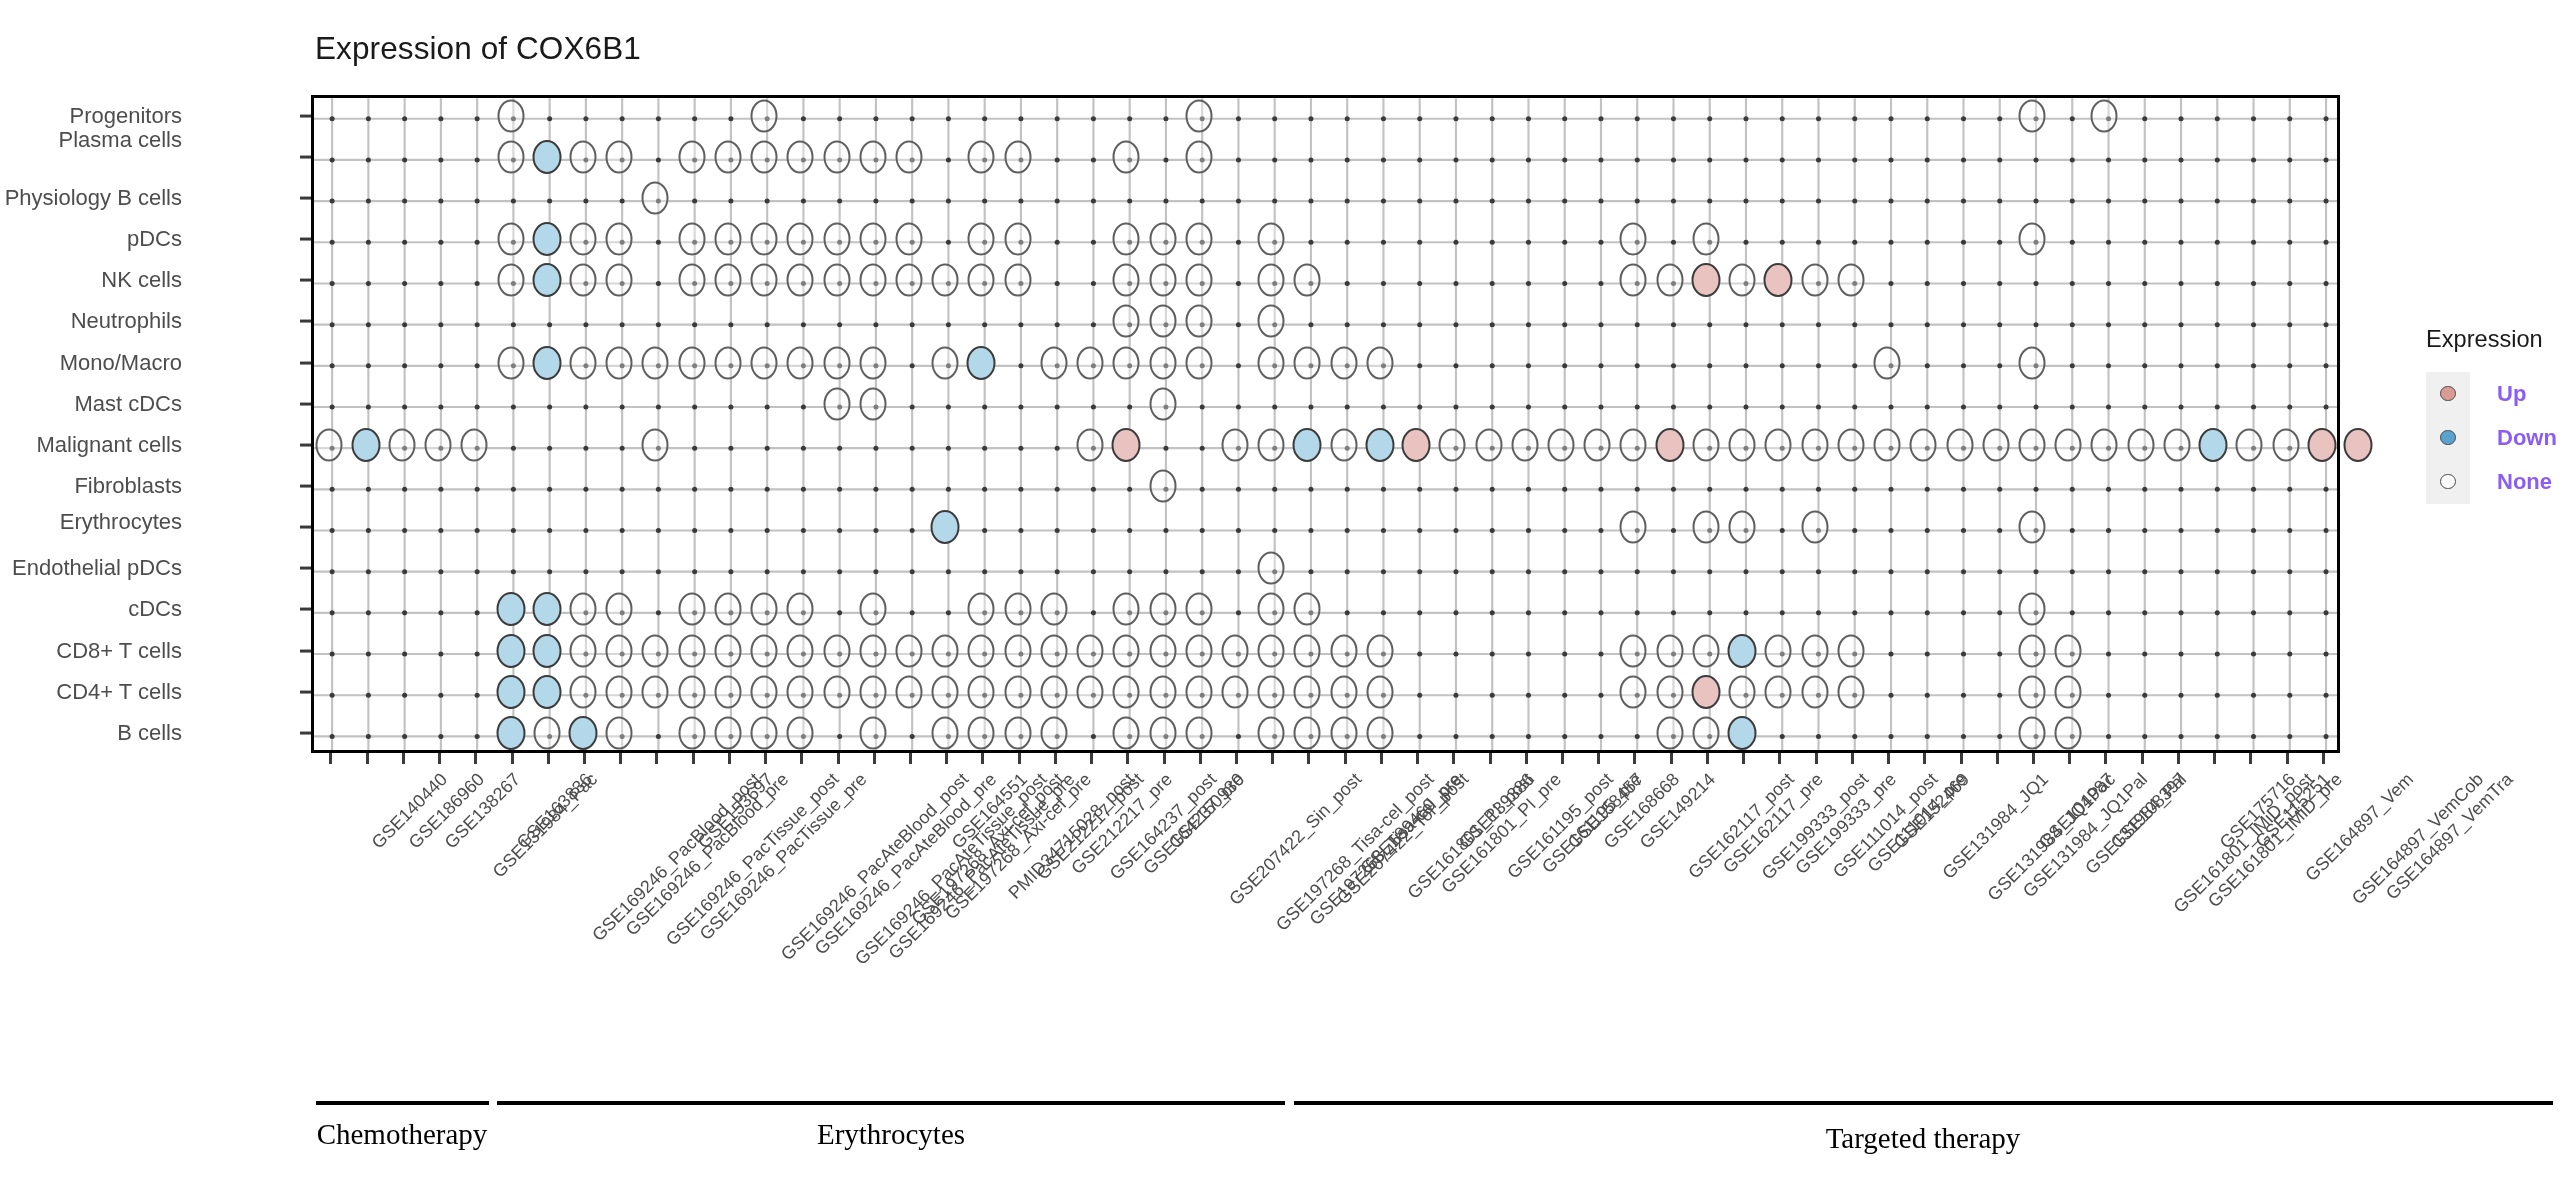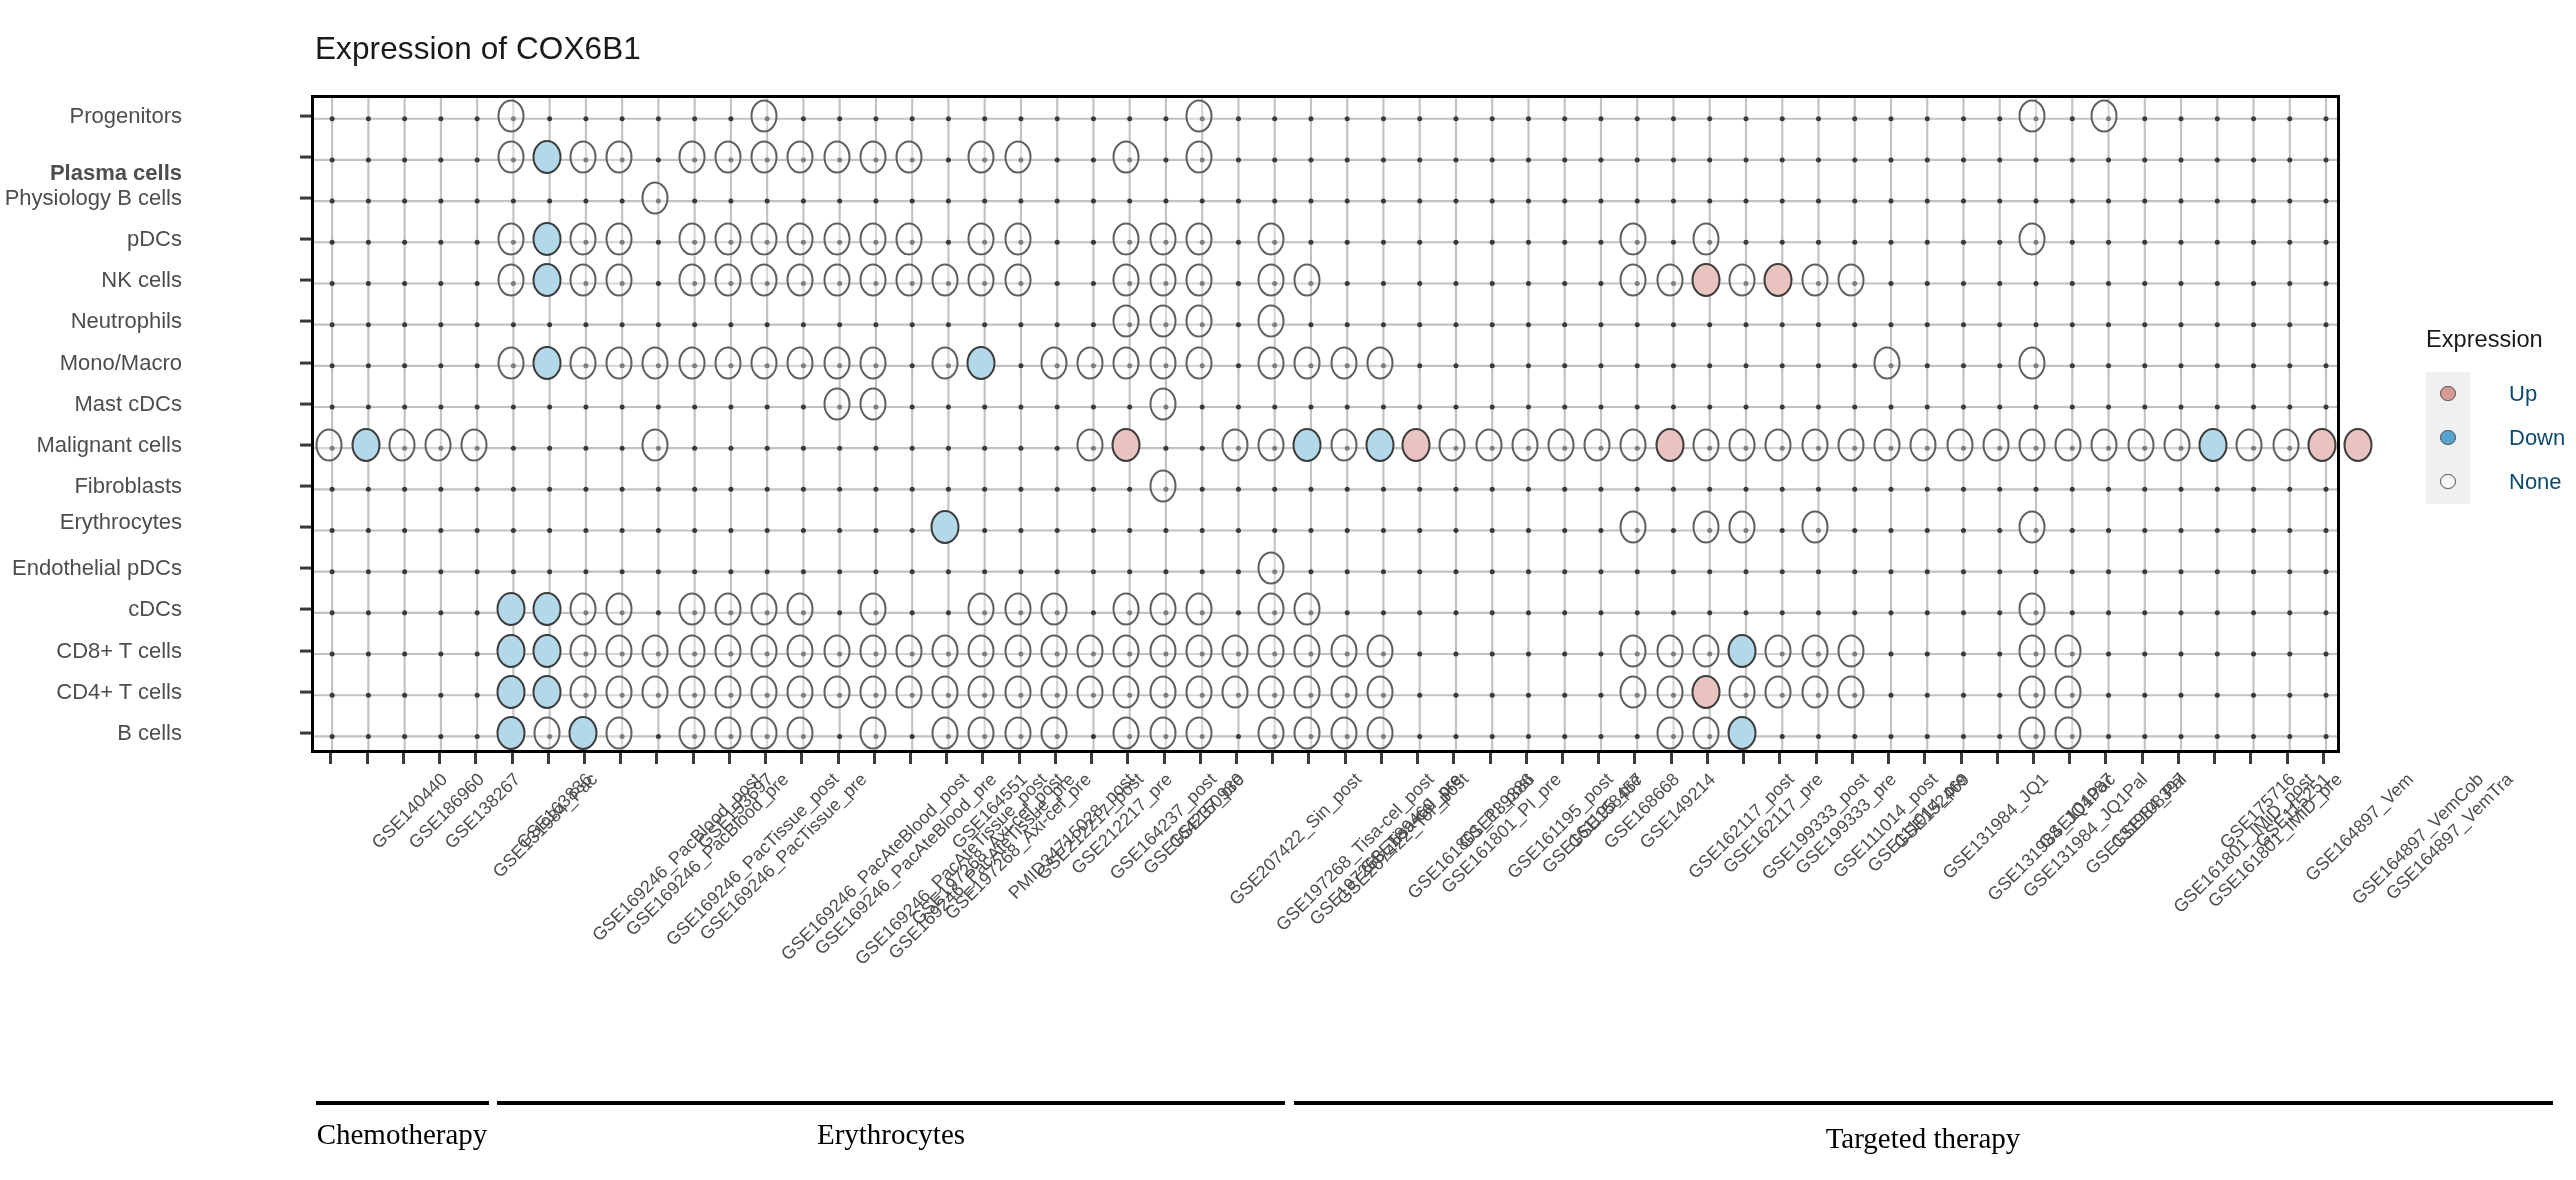--- a/index.html
+++ b/index.html
@@ -38,21 +38,21 @@
 
   
   #legend{position:absolute;left:2426px;top:326px;}
   .lg-title{font-size:23.6px;color:#1a1a1a;margin:0 0 18.6px 0;font-family:"Liberation Sans",sans-serif;}
   .lg-row{display:flex;align-items:center;height:44px;}
   .lg-key{width:44px;height:44px;background:#f0f0f0;display:flex;align-items:center;justify-content:center;}
   .lg-dot{width:15.7px;height:15.7px;border-radius:50%;border:1.8px solid #4a4a4a;box-sizing:border-box;}
   .lg-dot.up{background:#d99b93;}
   .lg-dot.down{background:#5ba3cf;}
   .lg-dot.none{background:#fafafa;}
-  .lg-txt{font-size:22px;color:#0c4a6e;margin-left:39px;}
+  .lg-txt{font-size:22px;color:#8b5cf6;margin-left:27px;font-weight:bold;}
 </style>
 </head>
 <body>
 
 <div id="stage">
 
   <div class="title">Expression of COX6B1</div>
 
   <div id="panel">
     <svg id="gridlayer" viewBox="0 0 2825 910" width="2021" height="651">
@@ -1023,21 +1023,21 @@
         <circle cx="2809.6875" cy="718.75" r="3.5" fill="#3a3a3a"></circle>
         <circle cx="2809.6875" cy="776.25" r="3.5" fill="#3a3a3a"></circle>
         <circle cx="2809.6875" cy="833.75" r="3.5" fill="#3a3a3a"></circle>
         <circle cx="2809.6875" cy="891.25" r="3.5" fill="#3a3a3a"></circle>
       </svg>
   </div>
 
   <div id="yaxis">
       <div class="ylab" style="top: 116px;">Progenitors</div>
       <div class="ytick" style="top: 116px; left: 300px;"></div>
-      <div class="ylab" style="top: 173px; font-weight: bold;">Plasma cells</div>
+      <div class="ylab" style="top: 140px;">Plasma cells</div>
       <div class="ytick" style="top: 157px; left: 300px;"></div>
       <div class="ylab" style="top: 198px; margin-left: 39px;">Physiology B cells</div>
       <div class="ytick" style="top: 198px; left: 300px;"></div>
       <div class="ylab" style="top: 239px;">pDCs</div>
       <div class="ytick" style="top: 239px; left: 300px;"></div>
       <div class="ylab" style="top: 280px;">NK cells</div>
       <div class="ytick" style="top: 280px; left: 300px;"></div>
       <div class="ylab" style="top: 321px;">Neutrophils</div>
       <div class="ytick" style="top: 321px; left: 300px;"></div>
       <div class="ylab" style="top: 363px;">Mono/Macro</div>

